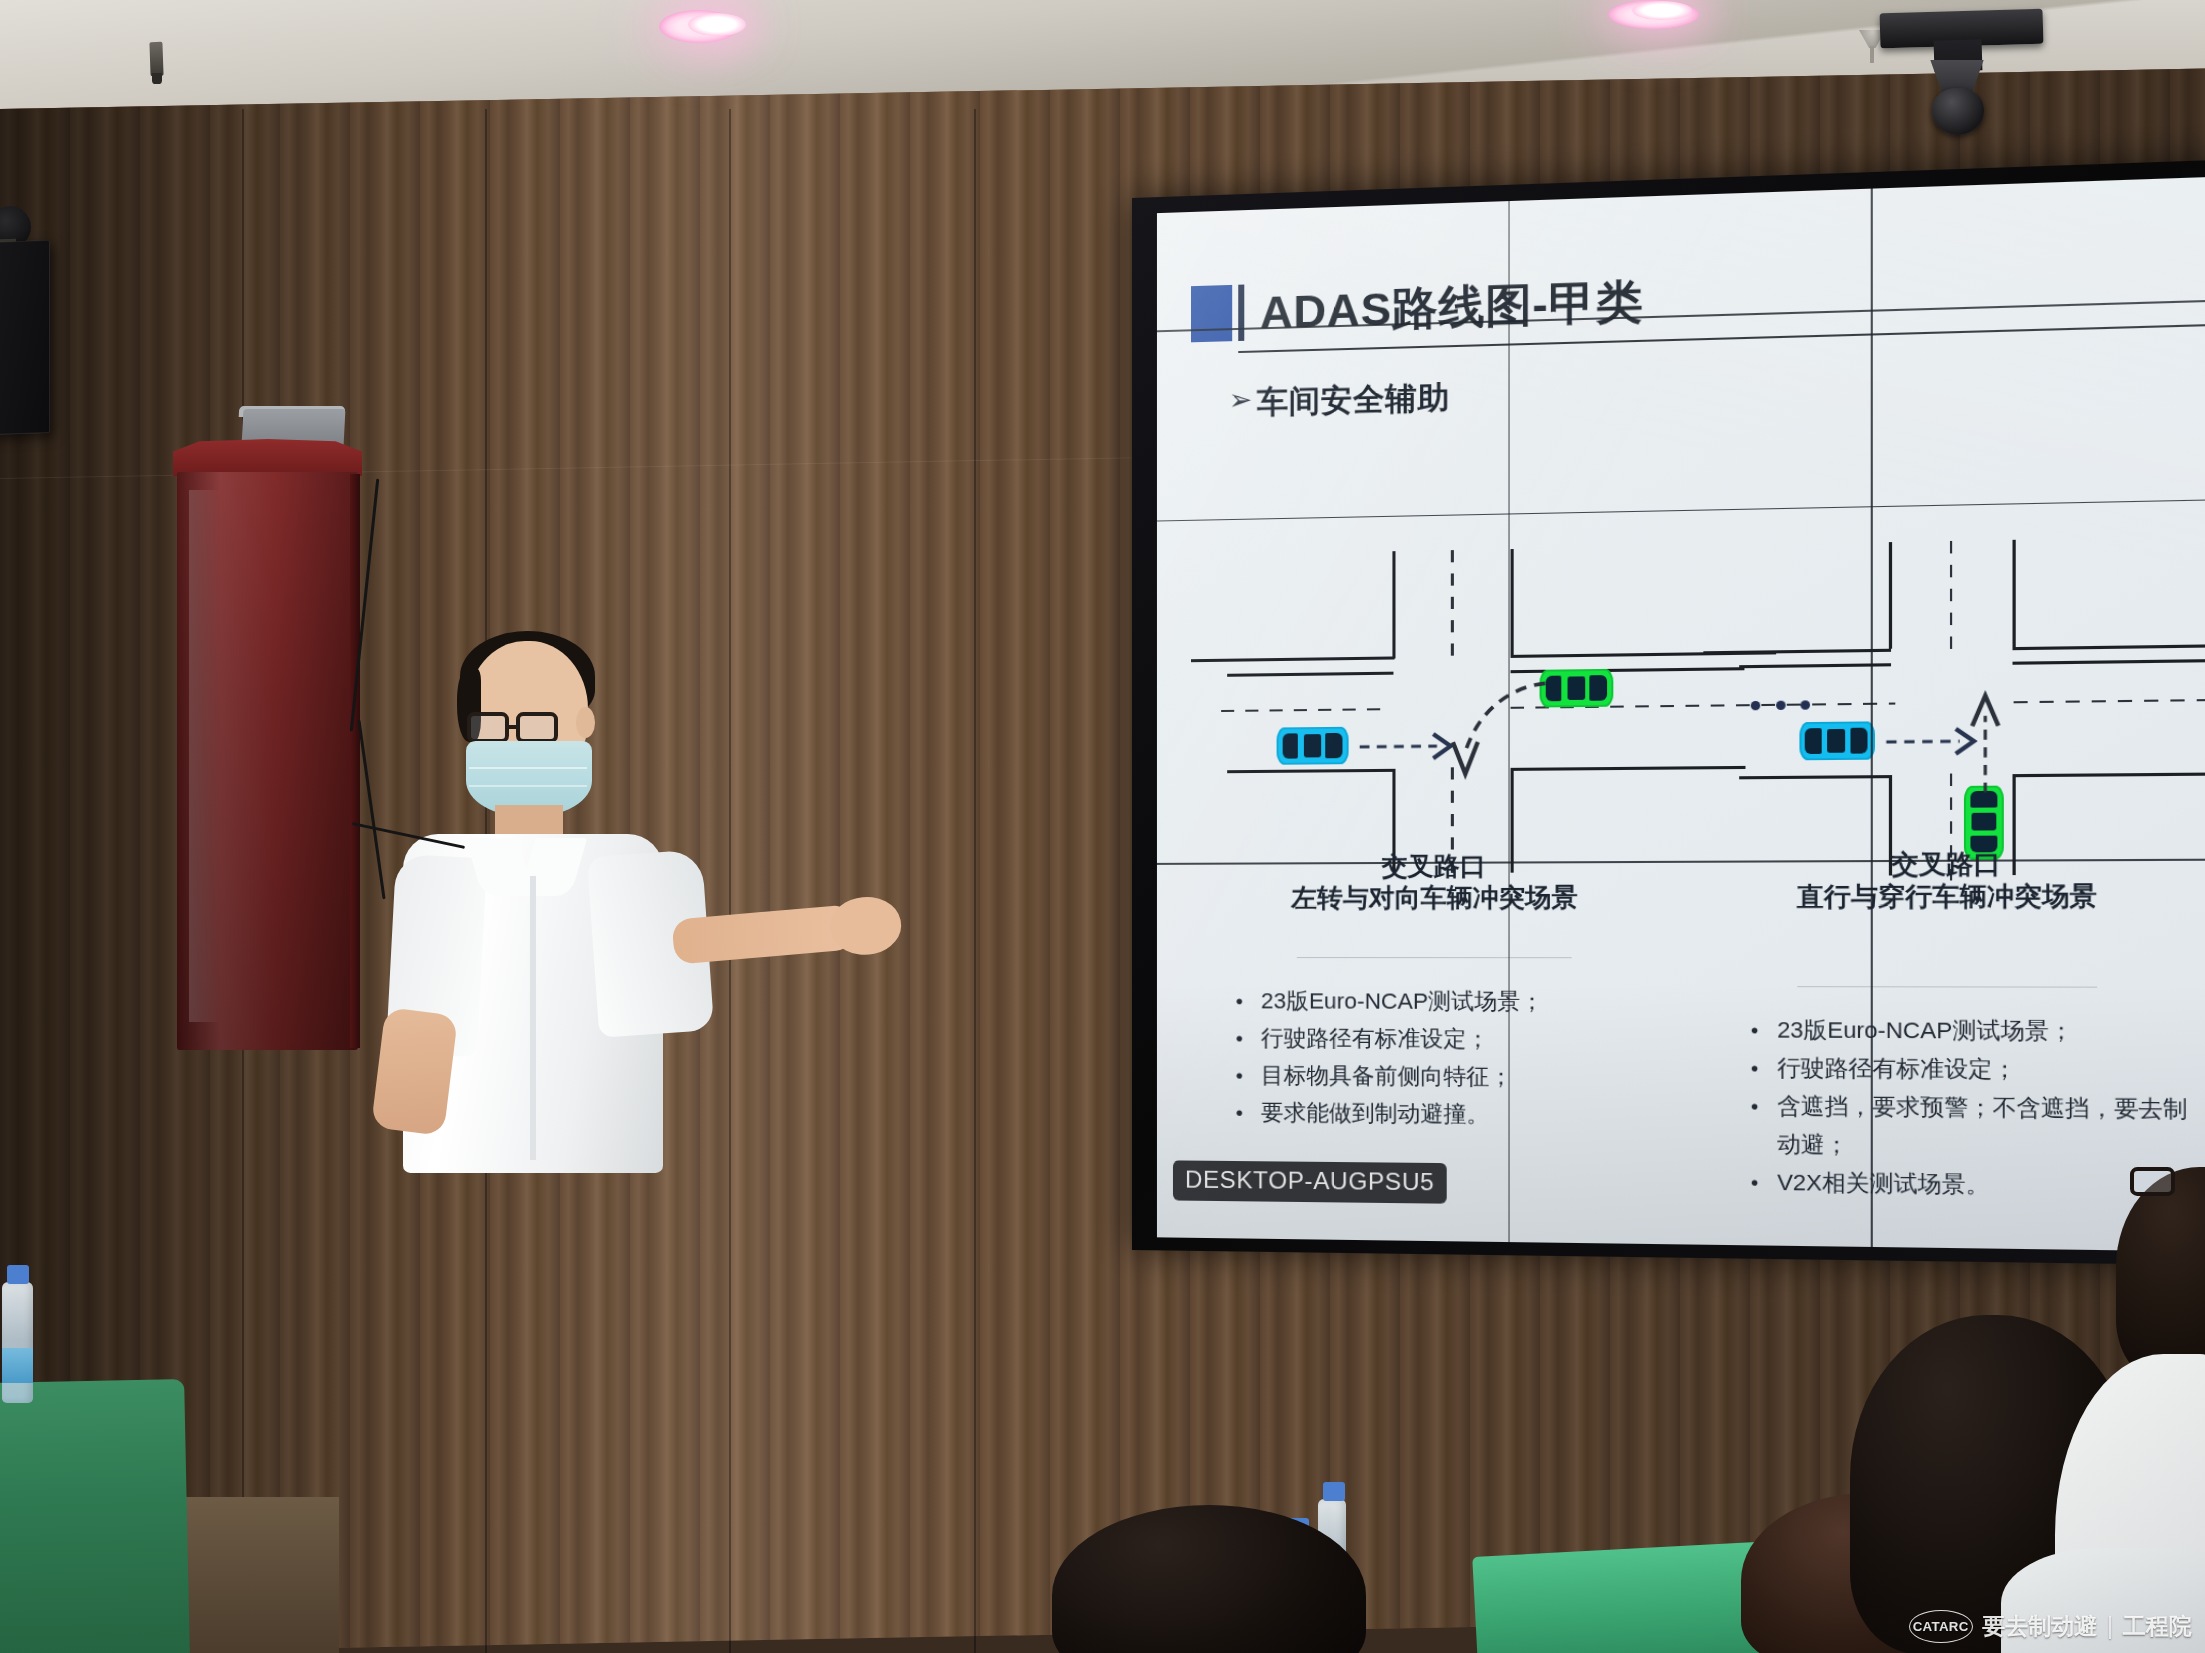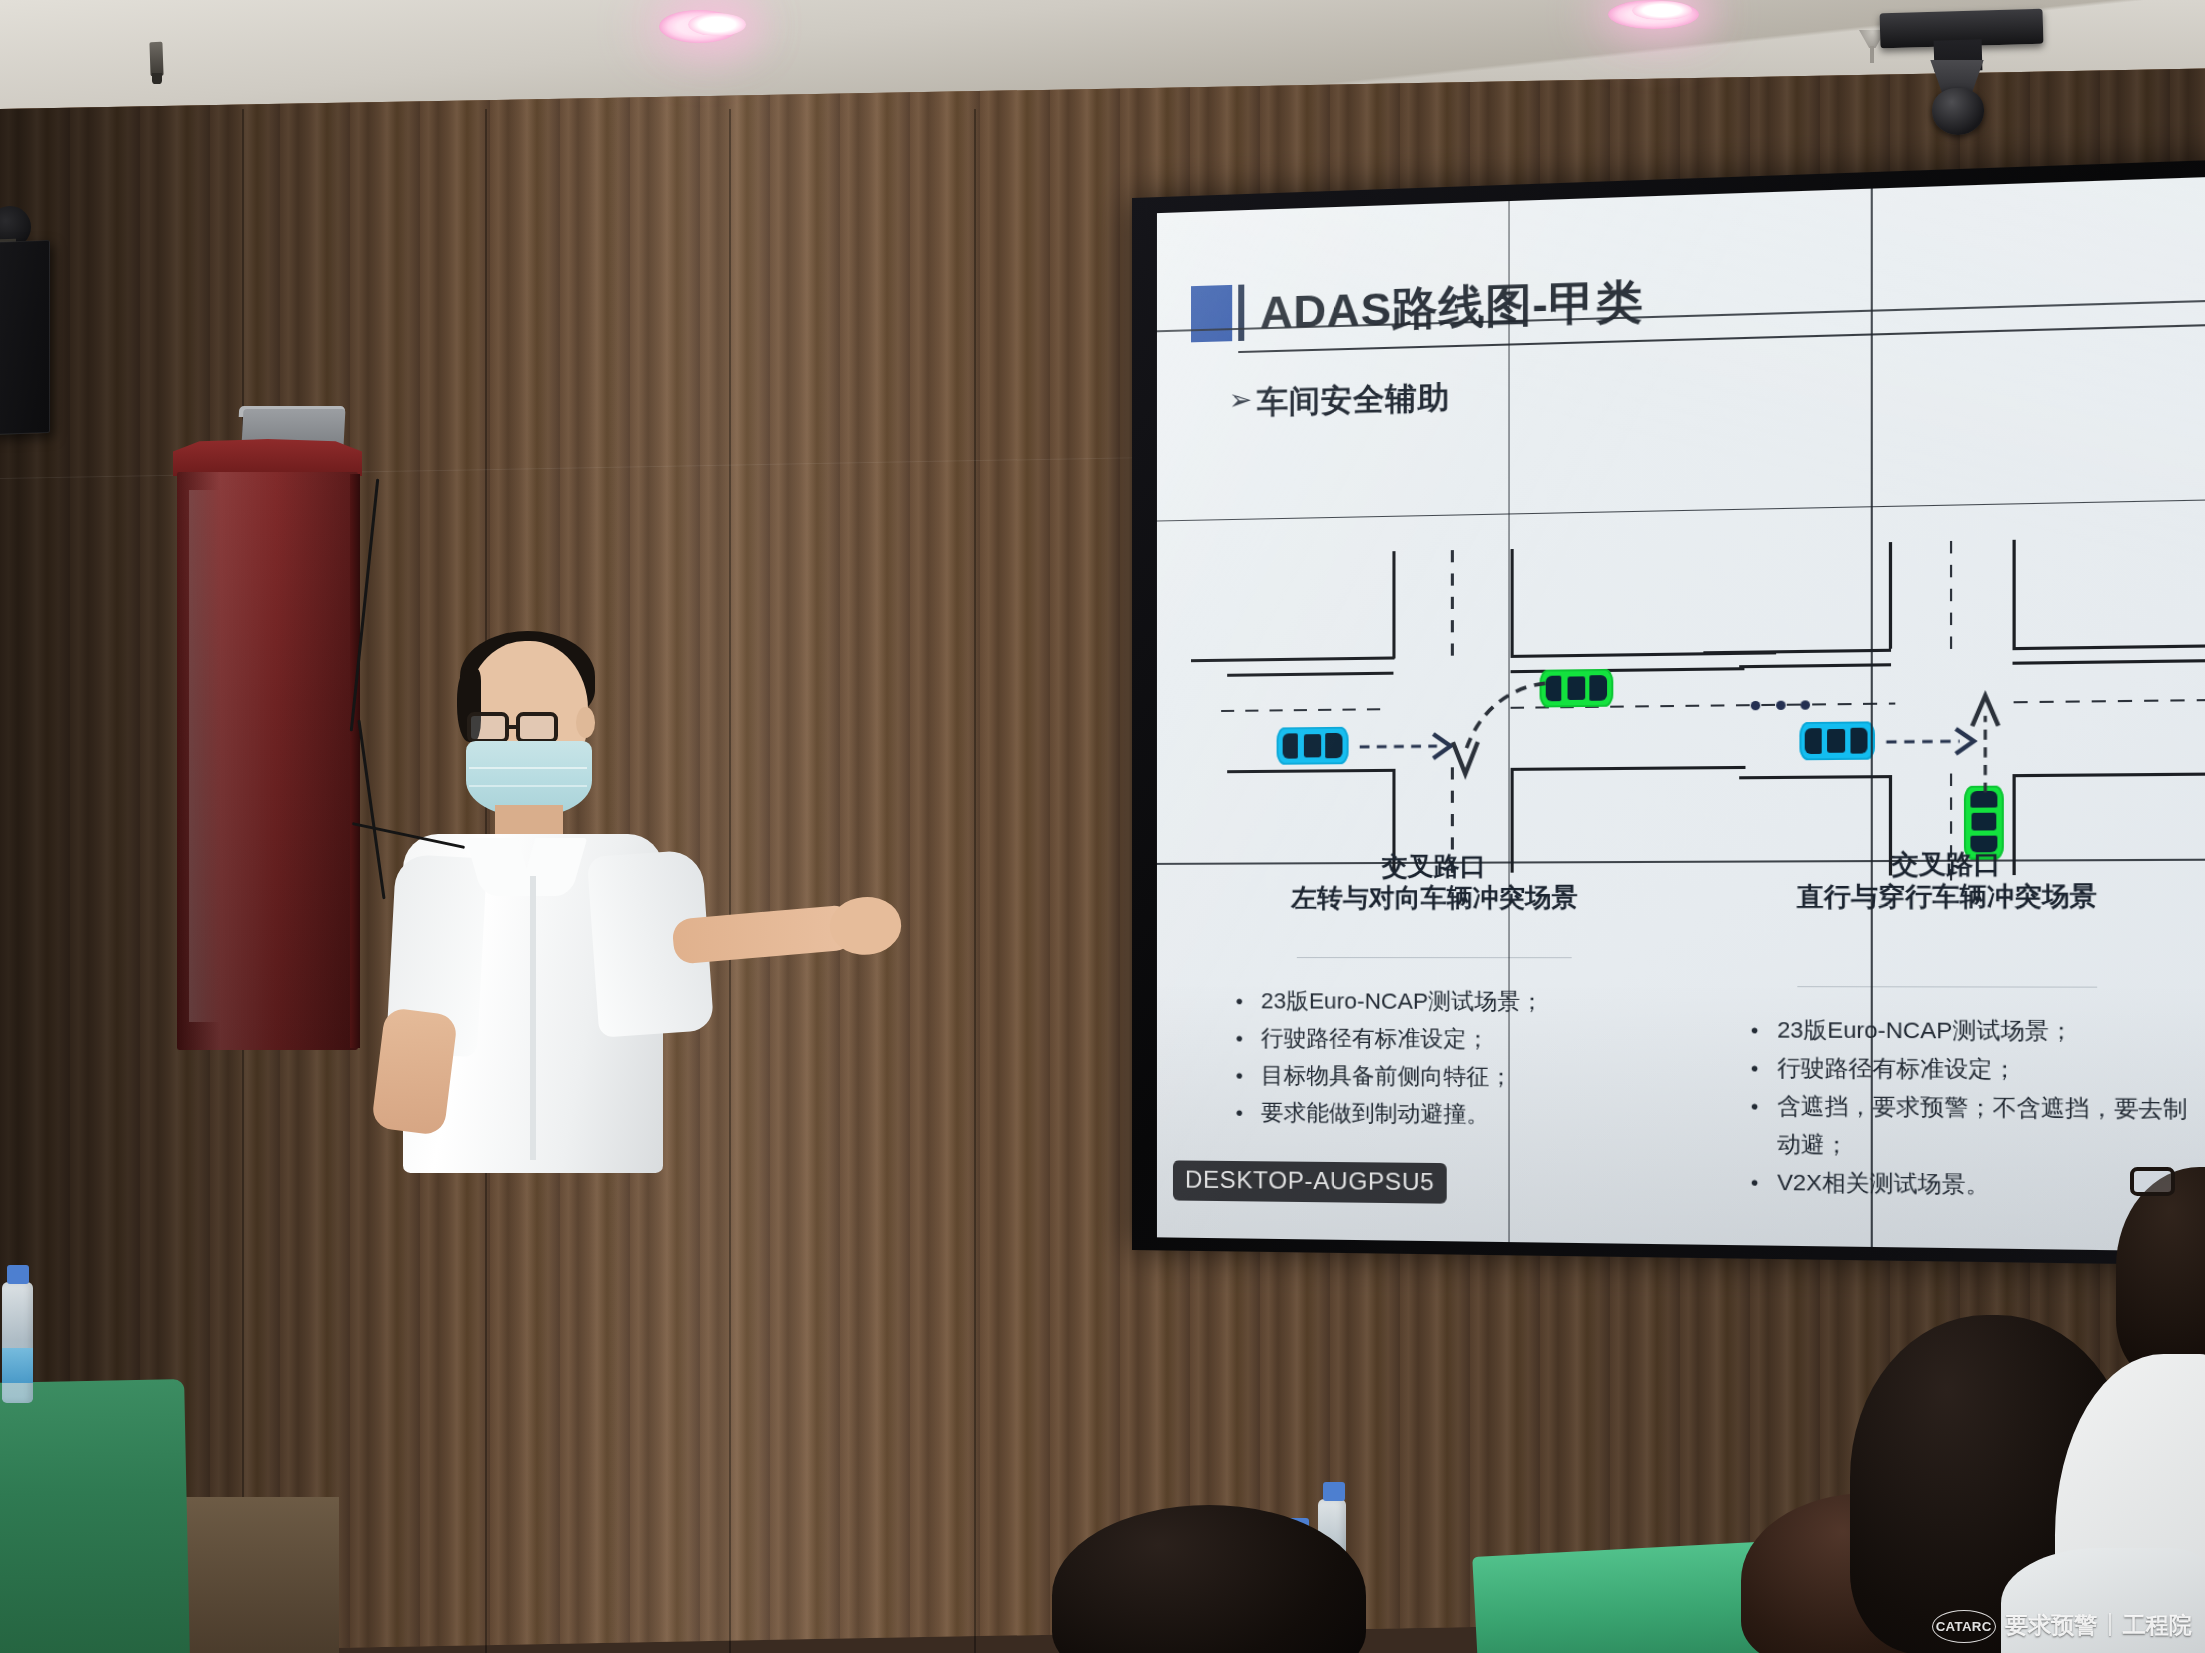--- a/index.html
+++ b/index.html
@@ -375,21 +375,21 @@
   .head-aud{
     position:absolute; border-radius:50% 50% 42% 42%;
     background:radial-gradient(ellipse at 34% 22%, #2b211c 0%, #120d0a 62%, #070505 100%);
   }
   .shoulder{
     position:absolute; border-radius:46% 46% 0 0;
   }
 
   .watermark{
     position:absolute; right:13.3px; bottom:11px;
-    display:flex; align-items:flex-start; gap:9.7px;
+    display:flex; align-items:center; gap:9.7px;
     color:rgba(255,255,255,.88); font-size:23px; font-weight:700;
     text-shadow:0 0.6px 1.8px rgba(0,0,0,.5);
   }
   .wm-logo{
     display:flex; align-items:center; justify-content:center;
     width:64px; height:33px; border:1.8px solid rgba(255,255,255,.85);
     border-radius:50%; font-size:13.3px; letter-spacing:0.3px; font-weight:700;
   }
   .wm-sep{ opacity:.75; font-weight:400; }
 </style>
@@ -631,19 +631,19 @@
   <div class="head-aud" style="left:1052px; top:1505px; width:314px; height:181px; border-radius:50% 50% 30% 30%;"></div>
   <div class="head-aud" style="left:1741px; top:1493px; width:254px; height:175px; background:radial-gradient(ellipse at 40% 22%,#51362a 0%,#2a1a12 60%,#160d08 100%); border-radius:52% 52% 28% 28%;"></div>
   <div class="head-aud" style="left:1850px; top:1315px; width:284px; height:339px; border-radius:48% 48% 24% 24%;"></div>
   <div class="head-aud" style="left:2116px; top:1167px; width:181px; height:218px; background:radial-gradient(ellipse at 30% 20%,#31241c 0%,#140d09 65%,#080504 100%); border-radius:46% 46% 30% 30%;"></div>
   <div class="shoulder" style="left:2055px; top:1354px; width:181px; height:302px; background:linear-gradient(140deg,#f2f3f3,#d6d9da); border-radius:60% 20% 0 0;"></div>
   <div class="shoulder" style="left:2001px; top:1548px; width:206px; height:115px; background:linear-gradient(160deg,#ebeeef,#cbcfd1); border-radius:48% 18% 0 0;"></div>
   <div class="glasses-l" style="left:2130px; top:1167px; width:45px; height:29px; border-color:#1b1410;"></div>
 
   <div class="watermark">
     <span class="wm-logo">CATARC</span>
-    <span>要求预警</span>
+    <span>要去制动避</span>
     <span class="wm-sep">|</span>
     <span>工程院</span>
   </div>
 
 </div>
 
 
 </body></html>

